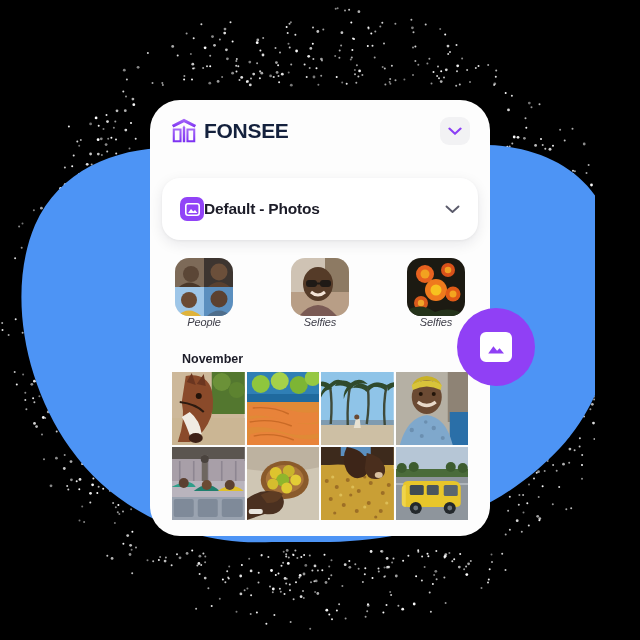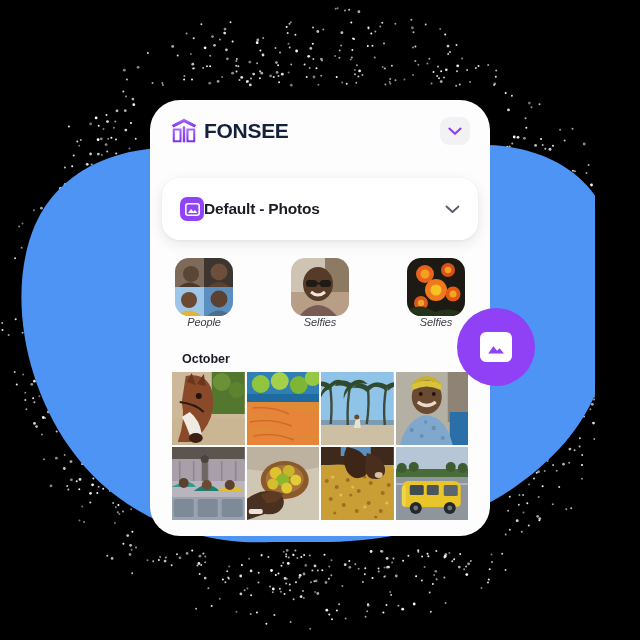--- a/index.html
+++ b/index.html
@@ -1822,21 +1822,21 @@
           <circle cx="14" cy="45" r="7" fill="#d85a1c"></circle>
           <circle cx="14" cy="45" r="3.2" fill="#f0a52a"></circle>
           <path d="M0 52 q14 -8 28 2 q16 -6 30 3 v3 H0 z" fill="#24331a"></path>
         </svg>
         <span class="category-label">Selfies</span>
       </div>
 
 
     </div>
 
-    <div class="month-heading">October</div>
+    <div class="month-heading">November</div>
 
     <div class="photo-grid">
 
       <div class="photo-cell">
         <svg viewBox="0 0 73 73" preserveAspectRatio="xMidYMid slice" aria-hidden="true">
           <rect width="73" height="73" fill="#cdb89a"></rect>
           <rect x="40" y="0" width="33" height="42" fill="#53772f"></rect>
           <circle cx="50" cy="10" r="9" fill="#6b9138"></circle>
           <circle cx="65" cy="18" r="8" fill="#5d8330"></circle>
           <rect y="46" width="73" height="27" fill="#cbb694"></rect>

